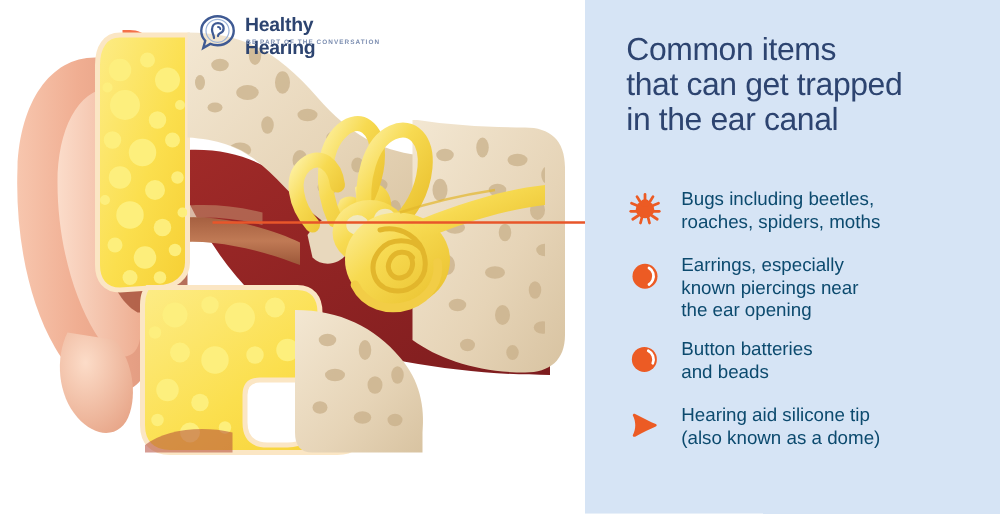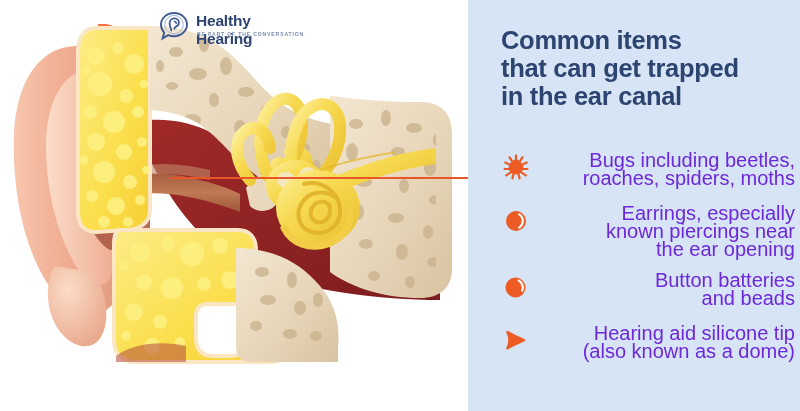--- a/index.html
+++ b/index.html
@@ -13,38 +13,37 @@
   #stage{position:relative;width:800px;height:350px;background:#ffffff;}
 
   
   #panel{
     position:absolute;left:468px;top:0;width:332px;height:411px;
     background:#d6e4f5;
   }
   #panel-title{
     position:absolute;left:33px;top:26px;width:290px;
     color:#2d4470;
-    font-weight:bold;
+    font-weight:normal;
     font-size:25.5px;
     line-height:28px;
     letter-spacing:-0.3px;
     white-space:pre-line;
   }
 
   .item{position:absolute;left:33px;width:300px;}
   .item-icon{
     position:absolute;left:0;top:0;width:30px;height:30px;
   }
   .item-text{
     position:absolute;left:44px;top:-1px;width:250px;
-    color:#6d28d9;
-    font-size:20px;
+    color:#0c4a6e;
+    font-size:15px;
     line-height:18.2px;
     white-space:pre-line;
-    text-align:right;
   }
   #item-0{top:152px;}
   #item-1{top:205px;}
   #item-2{top:272px;}
   #item-3{top:325px;}
 
   
   .leader{position:absolute;background:#e8562a;height:2px;}
   #leader-bugs{left:170px;top:177px;width:355px;}
   #leader-earrings{left:487px;top:227px;width:34px;}

